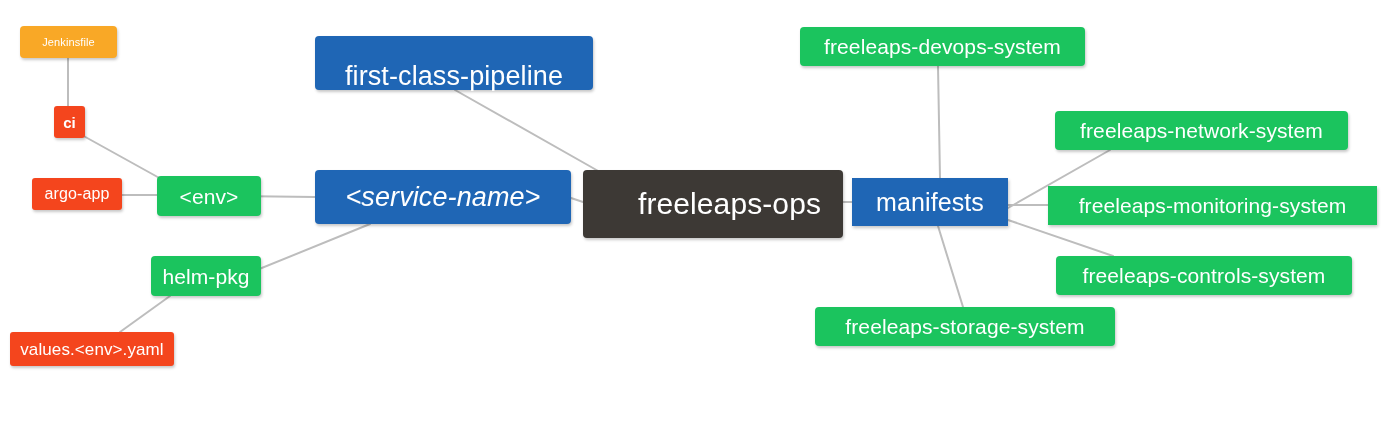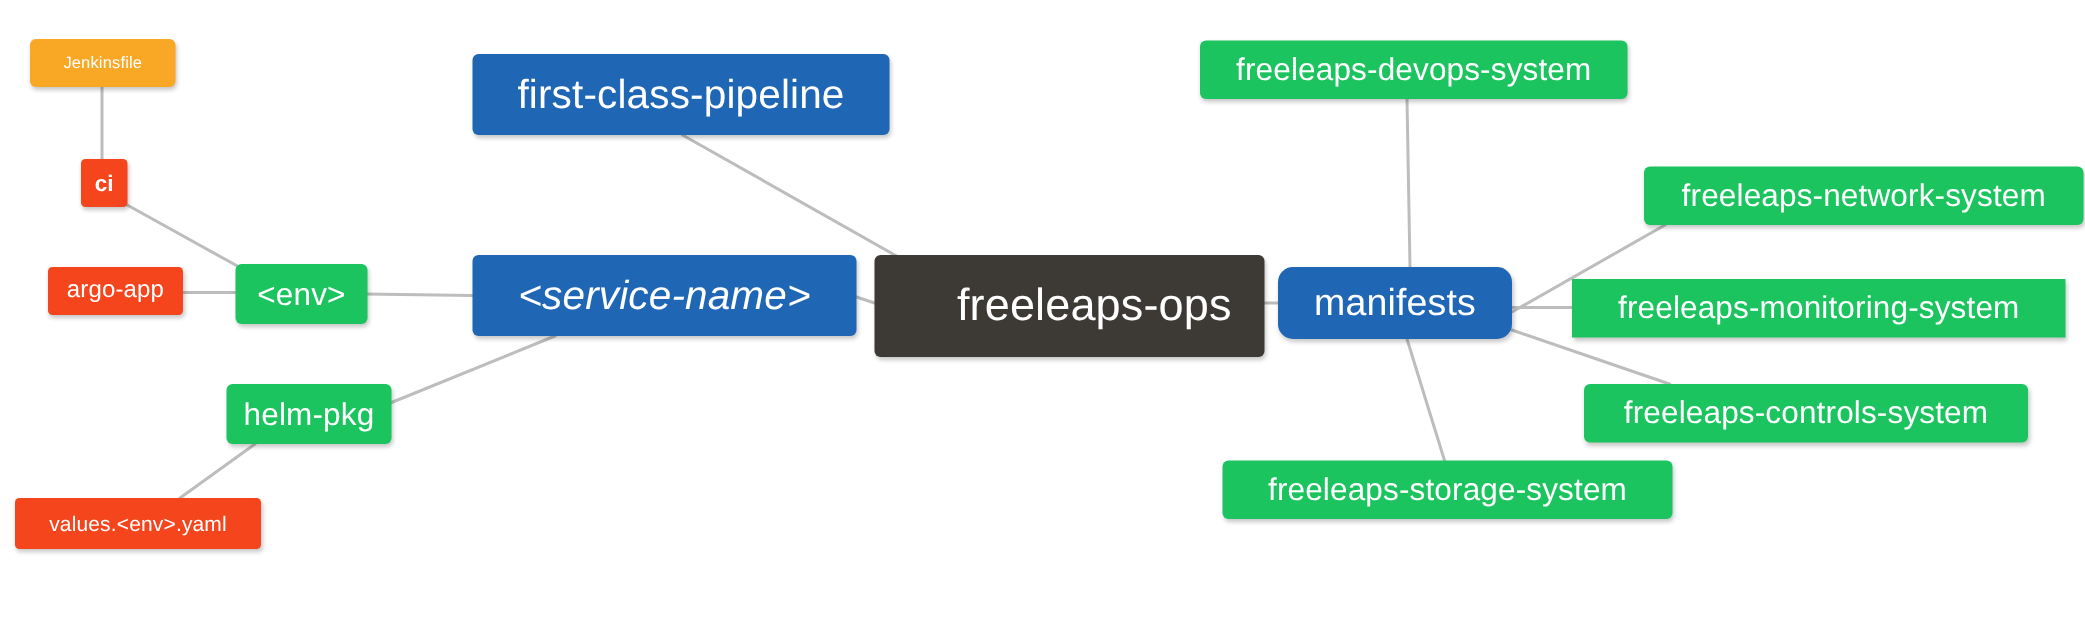--- a/index.html
+++ b/index.html
@@ -65,48 +65,48 @@
       <line x1="1008" y1="220" x2="1113" y2="256" stroke="#bdbdbd" stroke-width="2" stroke-linecap="round"></line>
       <line x1="938" y1="226" x2="963" y2="307" stroke="#bdbdbd" stroke-width="2" stroke-linecap="round"></line>
     </svg>
   <div id="nodes">
       <div class="node" style="left: 583px; top: 170px; width: 260px; height: 68px; background: rgb(61, 57, 53); font-size: 30px; border-radius: 4px; padding-left: 42px;">
         <span class="node-label">freeleaps-ops</span>
       </div>
       <div class="node" style="left: 315px; top: 170px; width: 256px; height: 54px; background: rgb(31, 102, 181); font-size: 27px; border-radius: 4px; font-style: italic;">
         <span class="node-label">&lt;service-name&gt;</span>
       </div>
-      <div class="node" style="left: 315px; top: 36px; width: 278px; height: 54px; background: rgb(31, 102, 181); font-size: 27px; border-radius: 4px;">
+      <div class="node" style="left: 315px; top: 36px; width: 278px; height: 54px; background: rgb(31, 102, 181); font-size: 27px; border-radius: 4px; align-items: flex-end;">
         <span class="node-label">first-class-pipeline</span>
       </div>
-      <div class="node" style="left: 852px; top: 178px; width: 156px; height: 48px; background: rgb(31, 102, 181); font-size: 25px; border-radius: 10px; align-items: center;">
+      <div class="node" style="left: 852px; top: 178px; width: 156px; height: 48px; background: rgb(31, 102, 181); font-size: 25px; border-radius: 0; align-items: center;">
         <span class="node-label">manifests</span>
       </div>
-      <div class="node" style="left: 157px; top: 176px; width: 88px; height: 40px; background: rgb(27, 196, 94); font-size: 21px; border-radius: 4px;">
+      <div class="node" style="left: 157px; top: 176px; width: 104px; height: 40px; background: rgb(27, 196, 94); font-size: 21px; border-radius: 4px;">
         <span class="node-label">&lt;env&gt;</span>
       </div>
       <div class="node" style="left: 151px; top: 256px; width: 110px; height: 40px; background: rgb(27, 196, 94); font-size: 21px; border-radius: 4px;">
         <span class="node-label">helm-pkg</span>
       </div>
       <div class="node" style="left: 54px; top: 106px; width: 31px; height: 32px; background: rgb(244, 69, 29); font-size: 15px; border-radius: 3px; font-weight: bold;">
         <span class="node-label">ci</span>
       </div>
       <div class="node" style="left: 32px; top: 178px; width: 90px; height: 32px; background: rgb(244, 69, 29); font-size: 16px; border-radius: 3px;">
         <span class="node-label">argo-app</span>
       </div>
-      <div class="node" style="left: 10px; top: 332px; width: 164px; height: 34px; background: rgb(244, 69, 29); font-size: 14px; border-radius: 3px;">
+      <div class="node" style="left: 10px; top: 332px; width: 164px; height: 34px; background: rgb(244, 69, 29); font-size: 17px; border-radius: 3px;">
         <span class="node-label">values.&lt;env&gt;.yaml</span>
       </div>
       <div class="node" style="left: 20px; top: 26px; width: 97px; height: 32px; background: rgb(249, 168, 38); font-size: 11px; border-radius: 4px;">
         <span class="node-label">Jenkinsfile</span>
       </div>
       <div class="node" style="left: 800px; top: 27px; width: 285px; height: 39px; background: rgb(27, 196, 94); font-size: 21px; border-radius: 4px;">
         <span class="node-label">freeleaps-devops-system</span>
       </div>
-      <div class="node" style="left: 1055px; top: 111px; width: 293px; height: 39px; background: rgb(27, 196, 94); font-size: 21px; border-radius: 4px; margin-left: 41px;">
+      <div class="node" style="left: 1055px; top: 111px; width: 293px; height: 39px; background: rgb(27, 196, 94); font-size: 21px; border-radius: 4px;">
         <span class="node-label">freeleaps-network-system</span>
       </div>
       <div class="node" style="left: 1048px; top: 186px; width: 329px; height: 39px; background: rgb(27, 196, 94); font-size: 21px; border-radius: 0;">
         <span class="node-label">freeleaps-monitoring-system</span>
       </div>
       <div class="node" style="left: 1056px; top: 256px; width: 296px; height: 39px; background: rgb(27, 196, 94); font-size: 21px; border-radius: 4px;">
         <span class="node-label">freeleaps-controls-system</span>
       </div>
       <div class="node" style="left: 815px; top: 307px; width: 300px; height: 39px; background: rgb(27, 196, 94); font-size: 21px; border-radius: 4px;">
         <span class="node-label">freeleaps-storage-system</span>

